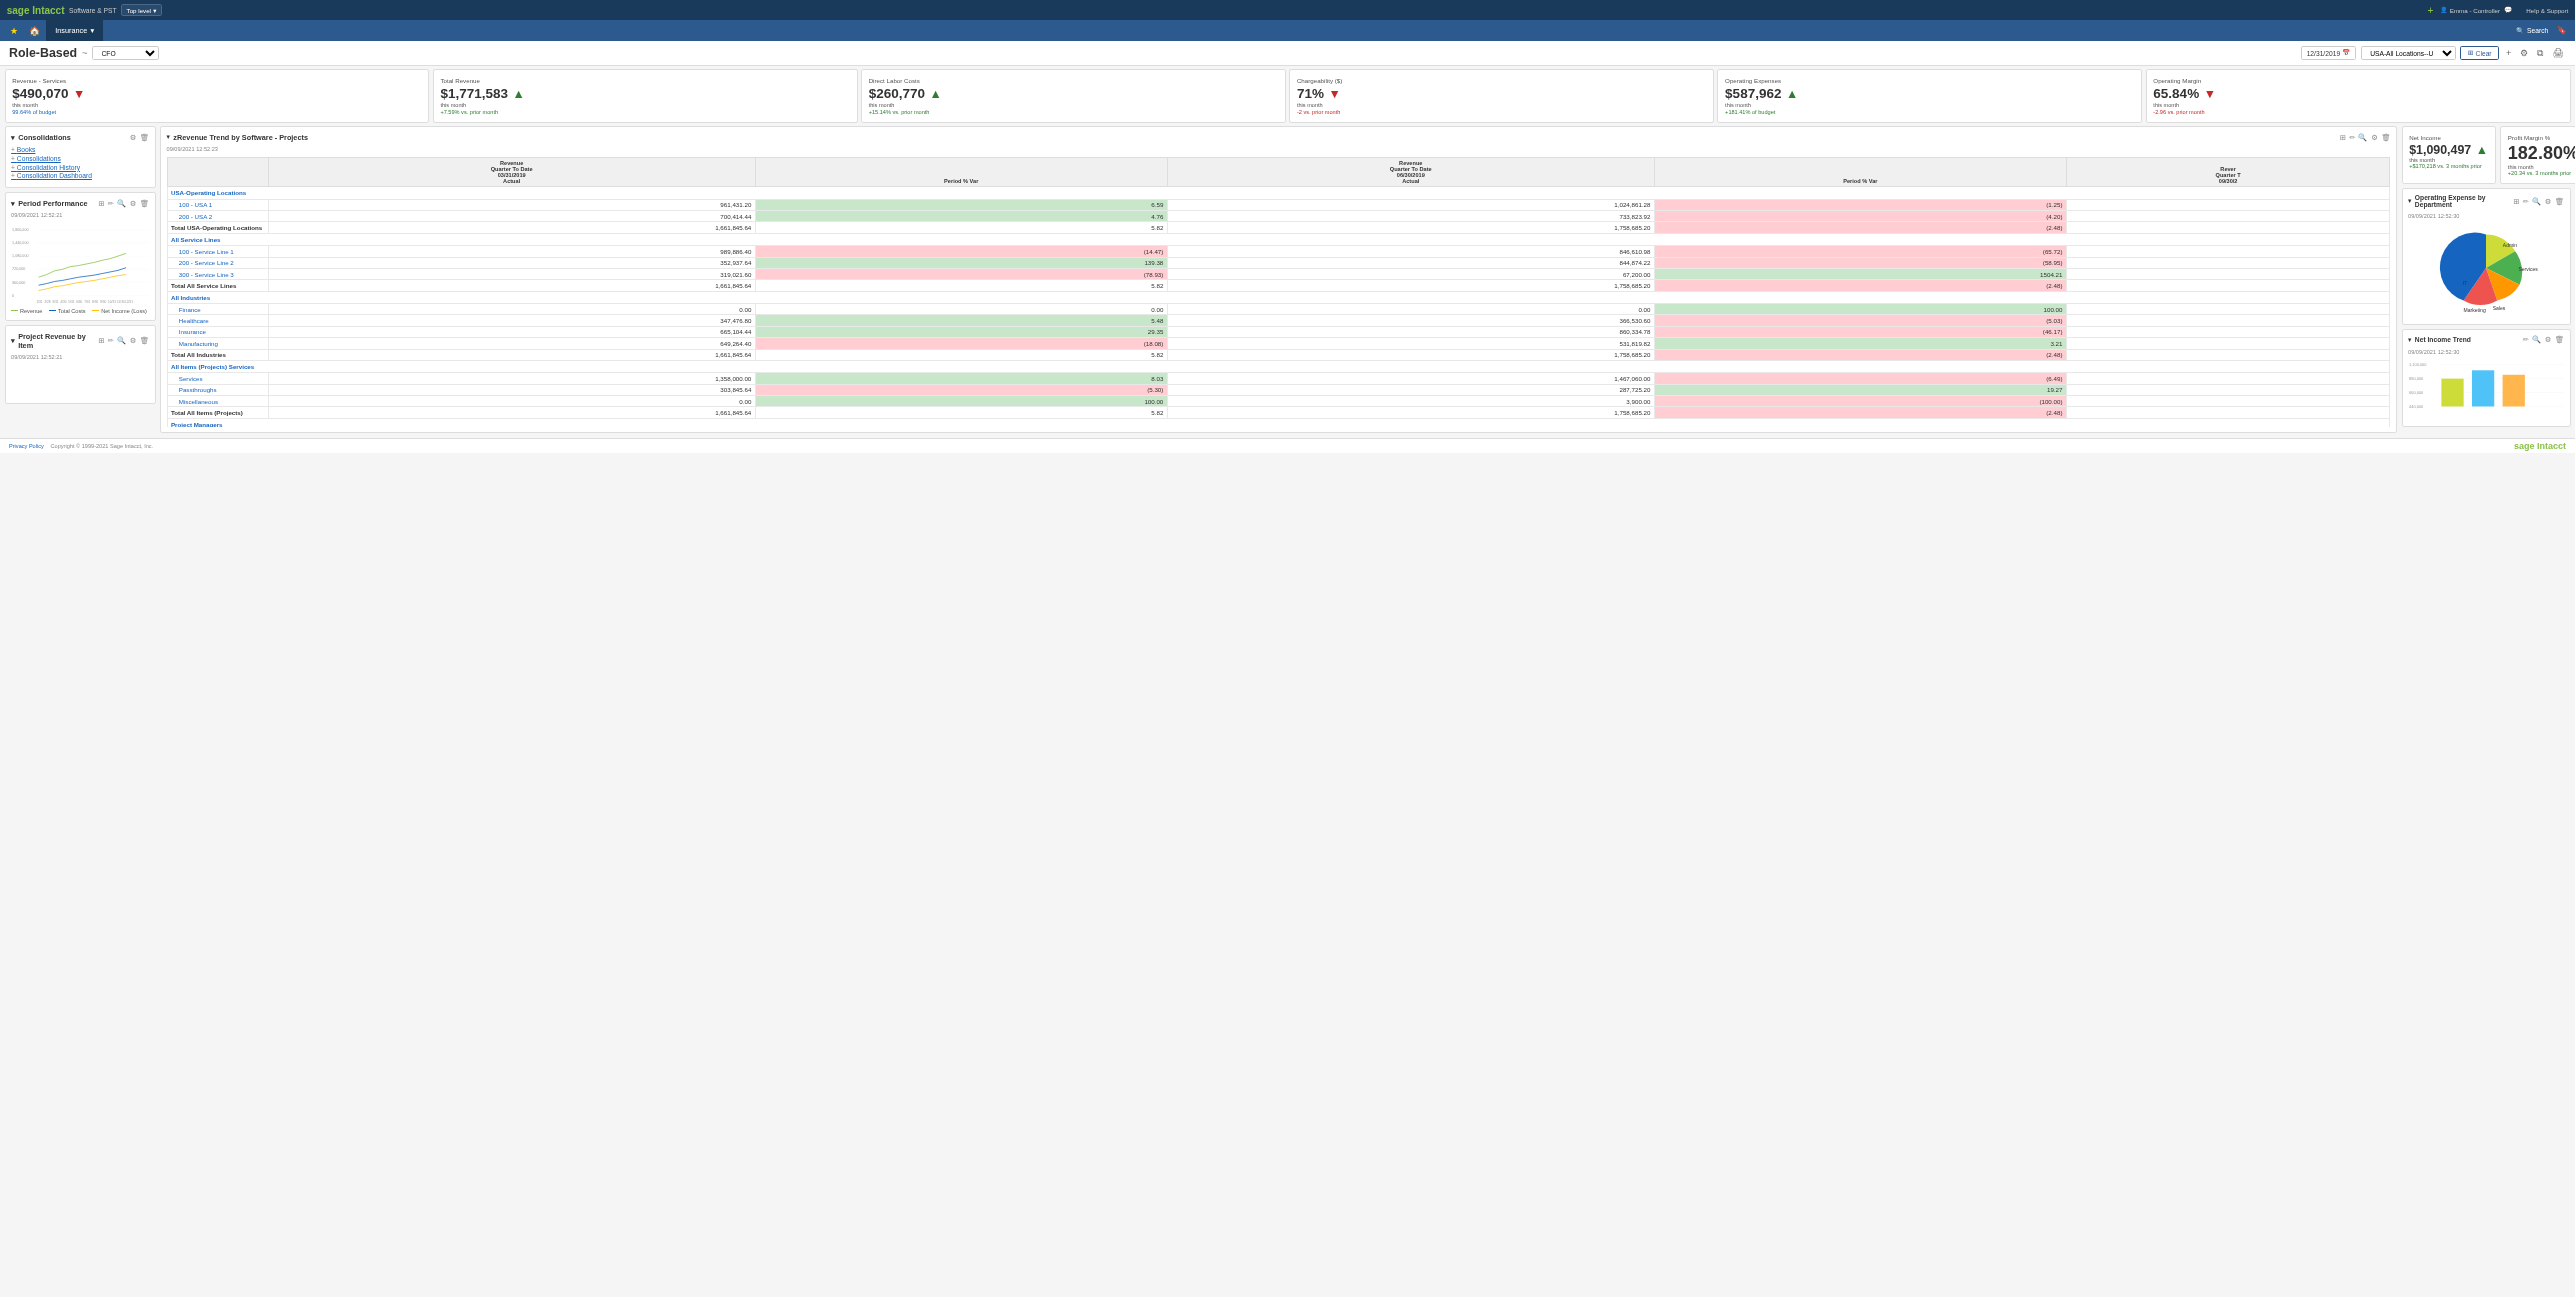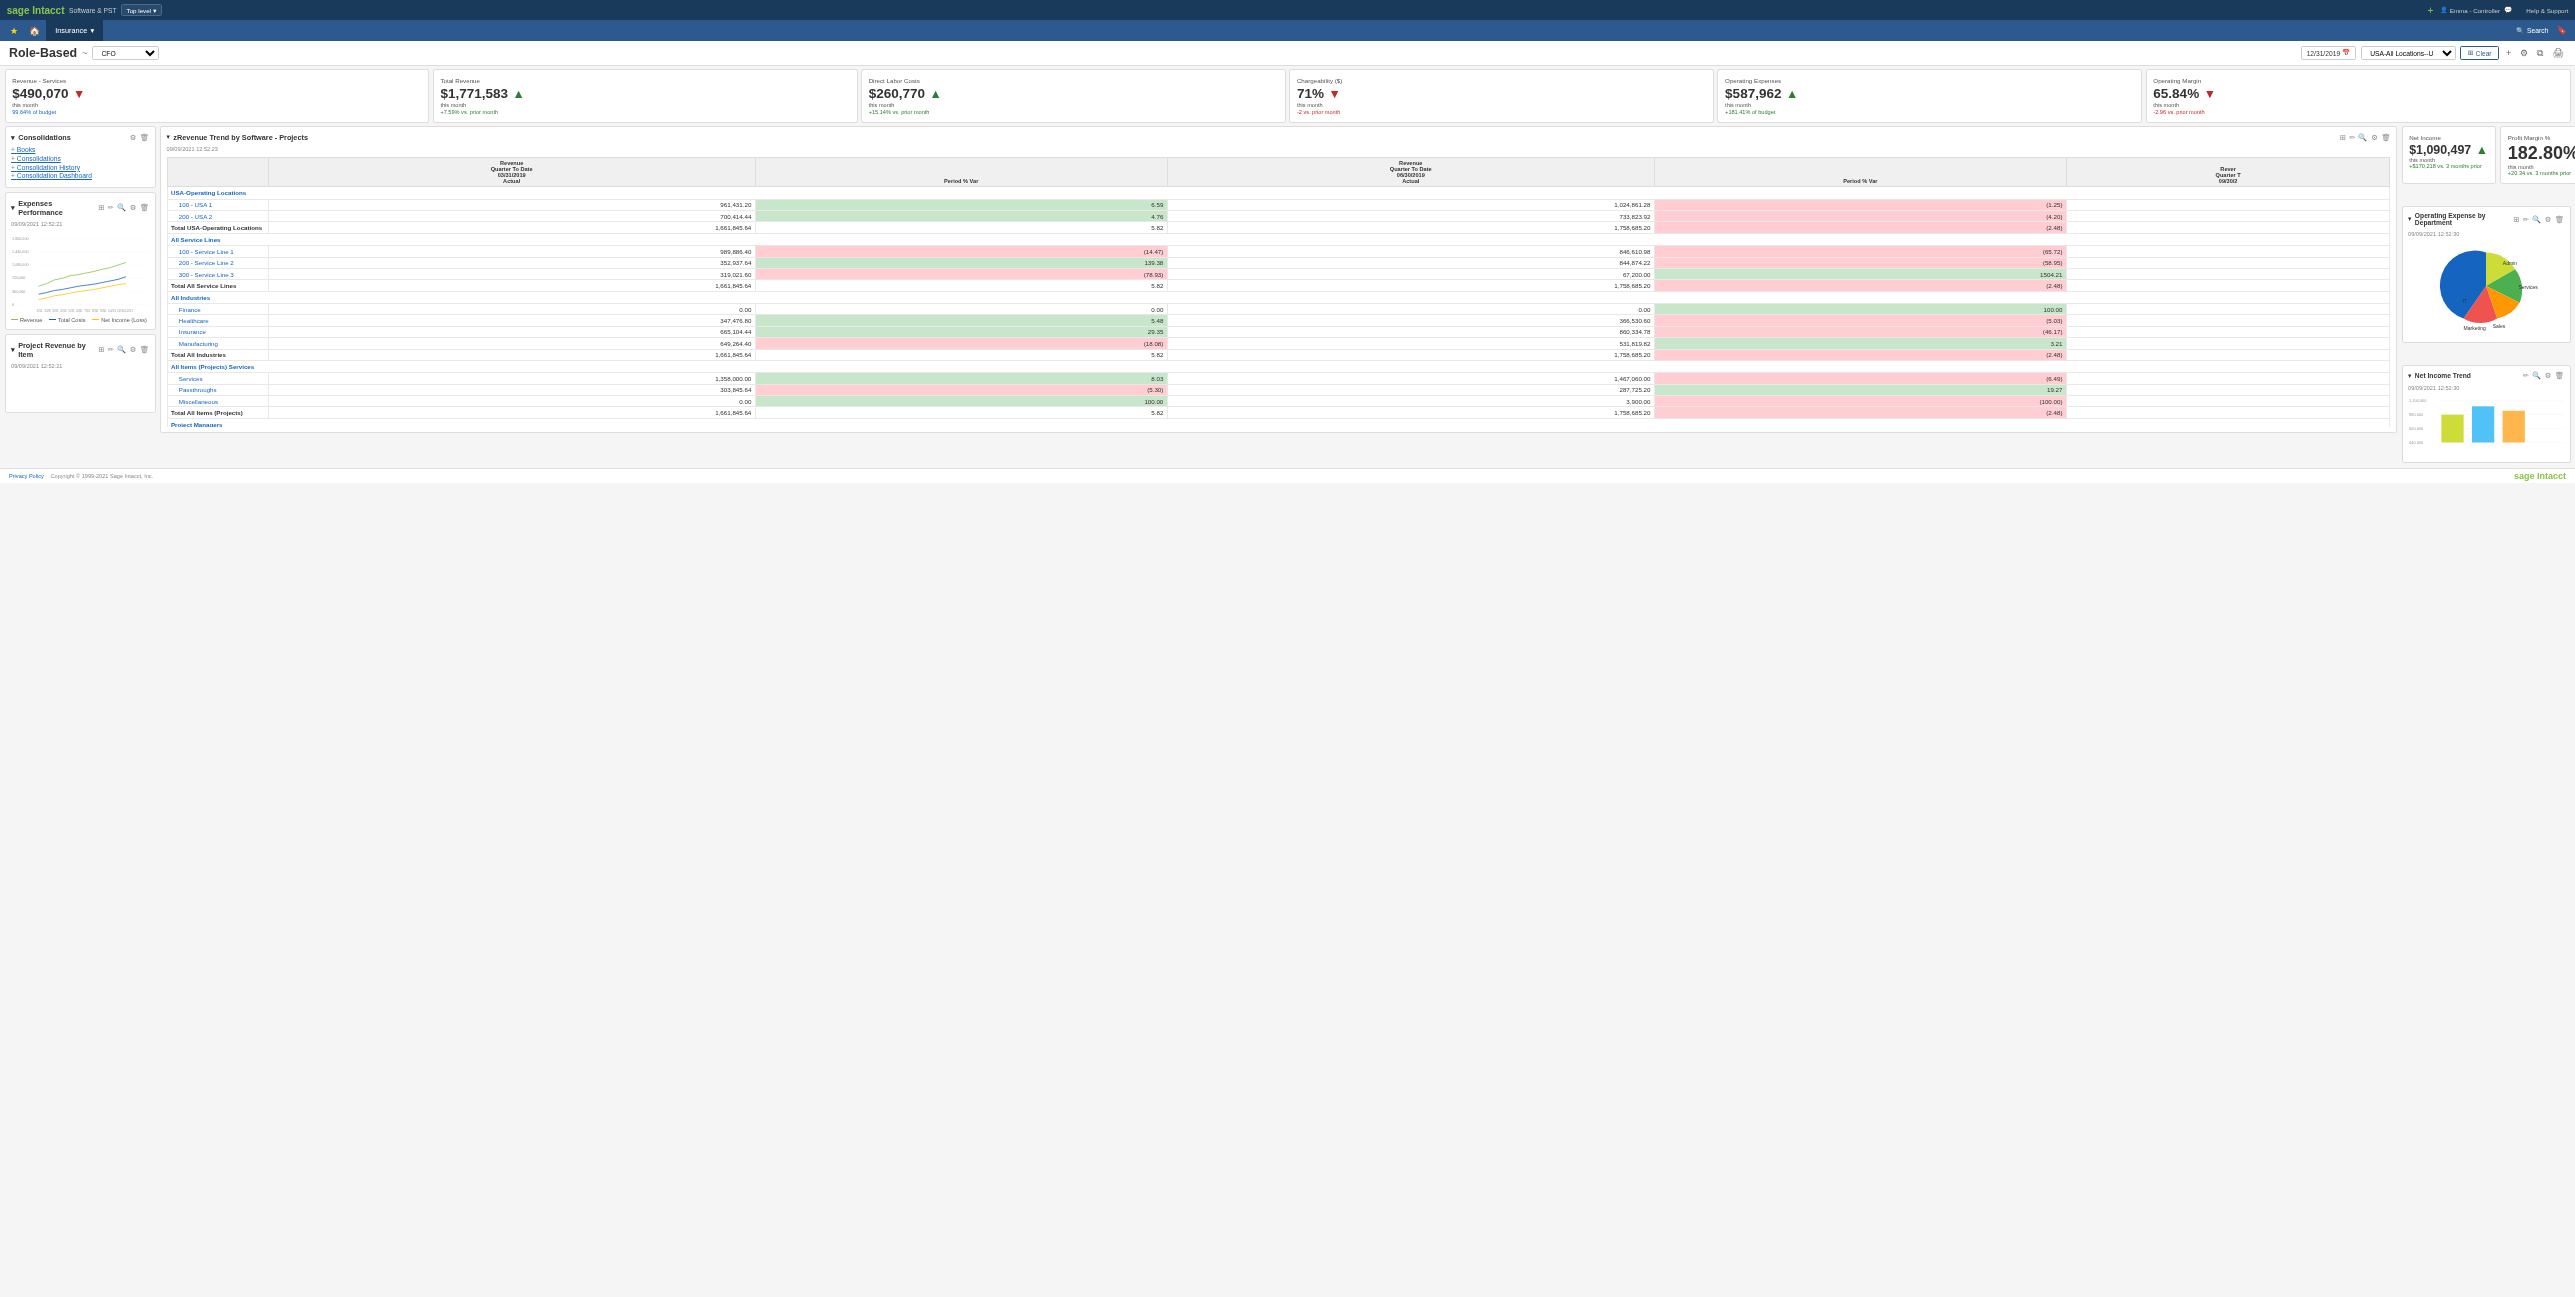--- a/index.html
+++ b/index.html
@@ -232,21 +232,21 @@
           <a class="cons-link" href="#">Consolidations</a>
           <a class="cons-link" href="#">Consolidation History</a>
           <a class="cons-link" href="#">Consolidation Dashboard</a>
         </div>
     </div>
 
     <div class="perf-panel">
       <div class="panel-header">
         <div class="panel-title">
           <span>▾</span>
-          <span>Expenses Performance</span>
+          <span>Period Performance</span>
         </div>
         <div class="panel-icons">
           <span class="panel-icon">⊞</span>
           <span class="panel-icon">✏</span>
           <span class="panel-icon">🔍</span>
           <span class="panel-icon">⚙</span>
           <span class="panel-icon">🗑</span>
         </div>
       </div>
       <div class="panel-subtitle">09/09/2021 12:52:21</div>
@@ -505,21 +505,21 @@
         <td class="num" style="background:#c8e6c9;">88.10</td>
         <td class="num"></td>
       </tr>
             </tbody>
         </table>
       </div>
     </div>
 
   </div>
 
-  <div style="width:169px;min-width:169px;display:flex;flex-direction:column;gap:22px;">
+  <div style="width:169px;min-width:169px;display:flex;flex-direction:column;gap:4px;">
 
     <div style="display:grid;grid-template-columns:1fr 1fr;gap:4.5px;">
 
       <div class="big-kpi-panel">
         <div style="font-size:6.2px;color:#555;margin-bottom:2.2px;">Net Income</div>
         <div class="big-kpi-row">
           <span style="font-size:12.4px;font-weight:bold;color:#333;">$1,090,497</span>
           <span class="kpi-arrow-up" style="color:#2e7d32;font-size:12.4px;">▲</span>
         </div>
         <div style="font-size:5.6px;color:#555;">this month</div>

